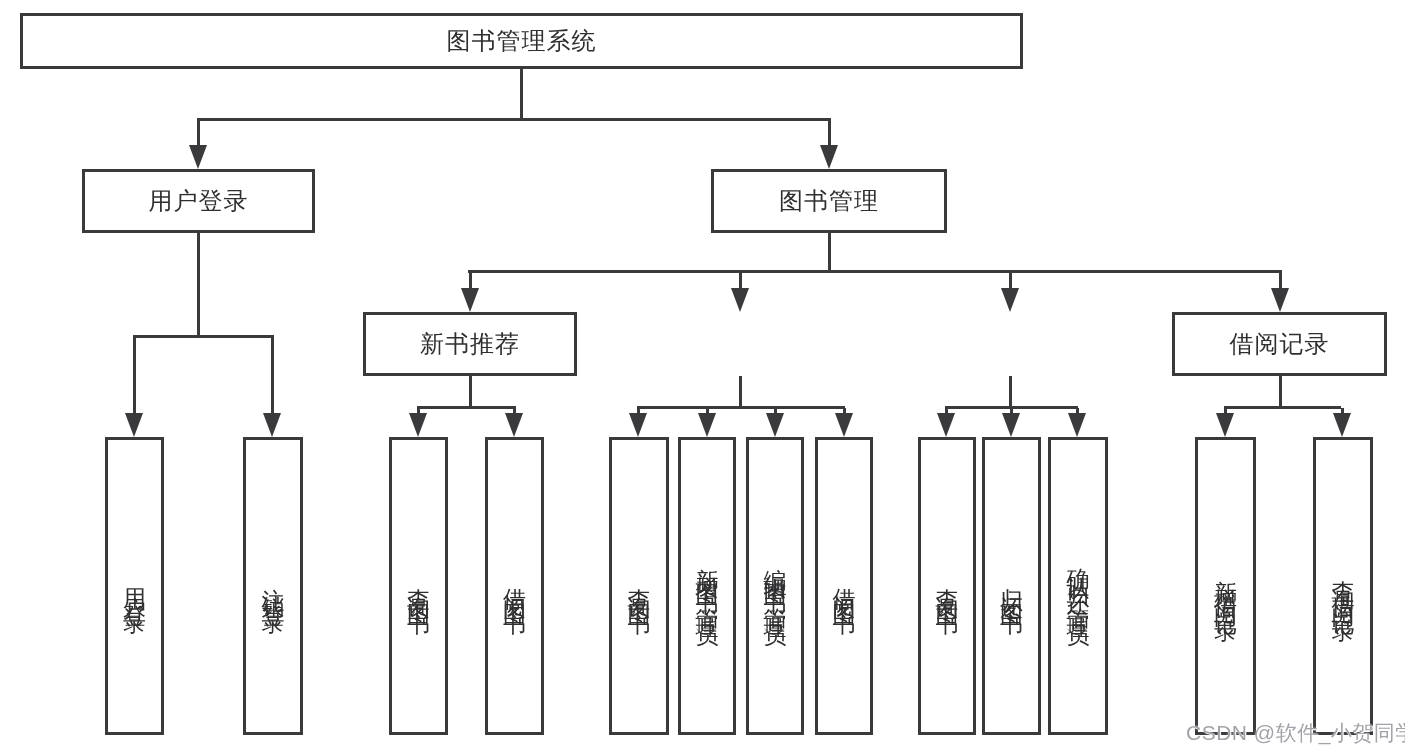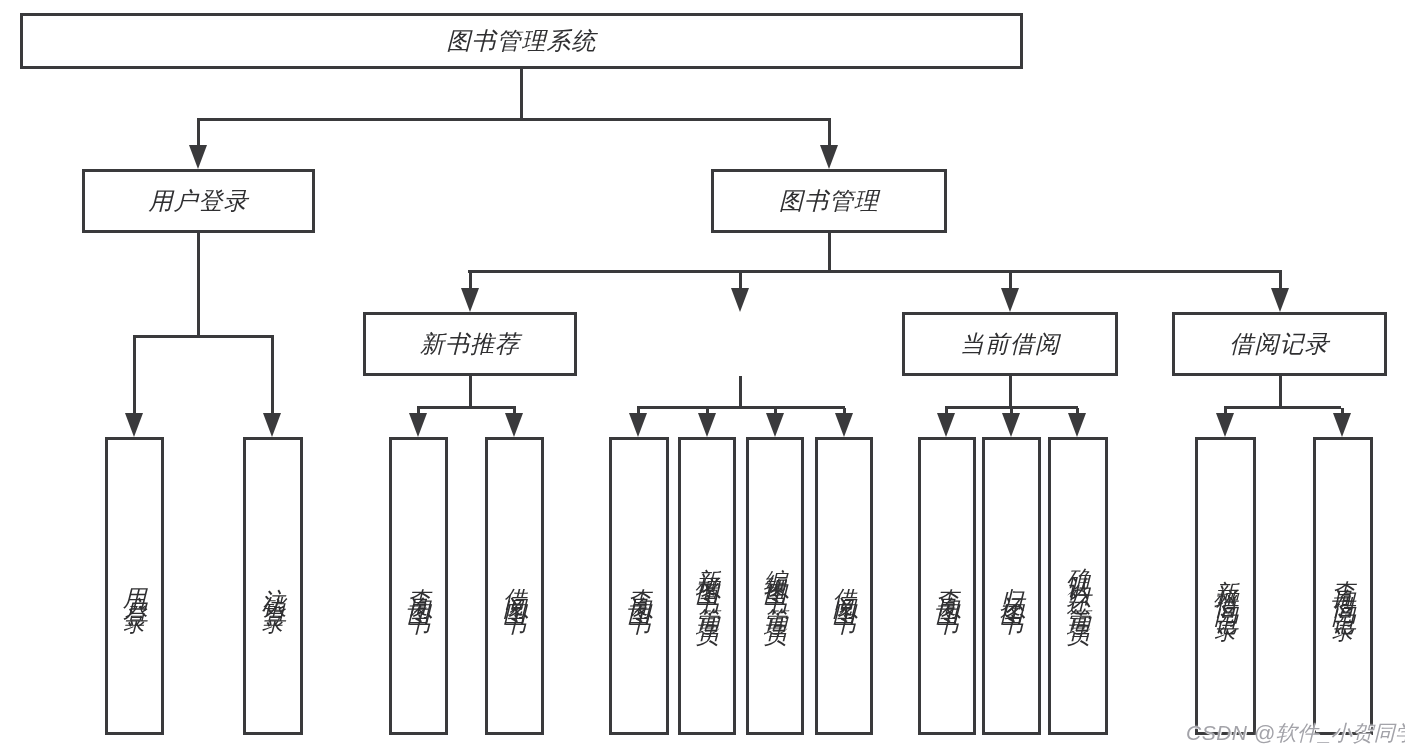--- a/index.html
+++ b/index.html
@@ -1,18 +1,18 @@
 <!DOCTYPE html>
 <html><head>
 <meta charset="utf-8">
 <style>
   html,body { margin:0; padding:0; background:#ffffff; }
   #canvas {
     position:relative; width:1405px; height:747px; background:#ffffff;
-    font-family:"Liberation Sans","DejaVu Sans",sans-serif; overflow:hidden;font-style:italic;
+    font-family:"Liberation Sans","DejaVu Sans",sans-serif; overflow:hidden;
   }
   .hbox {
     position:absolute; box-sizing:border-box; background:#ffffff;
     border:3px solid #3a3a3c; display:flex; align-items:center; justify-content:center;
     font-size:24px; color:#2f2f31; letter-spacing:1px; z-index:2;
   }
   .vbox {
     position:absolute; box-sizing:border-box; background:#ffffff;
     border:3px solid #3a3a3c; display:flex; align-items:center; justify-content:center;
     z-index:2;
@@ -47,23 +47,20 @@
 
   <div class="hbox" style="left:82px;top:169px;width:233px;height:64px">
     <span>用户登录</span>
   </div>
   <div class="hbox" style="left:363px;top:312px;width:214px;height:64px">
     <span>新书推荐</span>
   </div>
 
   <div class="hbox" style="left:711px;top:169px;width:236px;height:64px">
     <span>图书管理</span>
-  </div>
-  <div class="hbox" style="left:902px;top:312px;width:216px;height:64px">
-    <span>当前借阅</span>
   </div>
   <div class="hbox" style="left:1172px;top:312px;width:215px;height:64px">
     <span>借阅记录</span>
   </div>
 
   <div class="vbox" style="left:105px;top:437px;width:59px;height:298px">
     <span class="vtext">用户登录</span>
   </div>
   <div class="vbox" style="left:243px;top:437px;width:60px;height:298px">
     <span class="vtext">注销登录</span>

